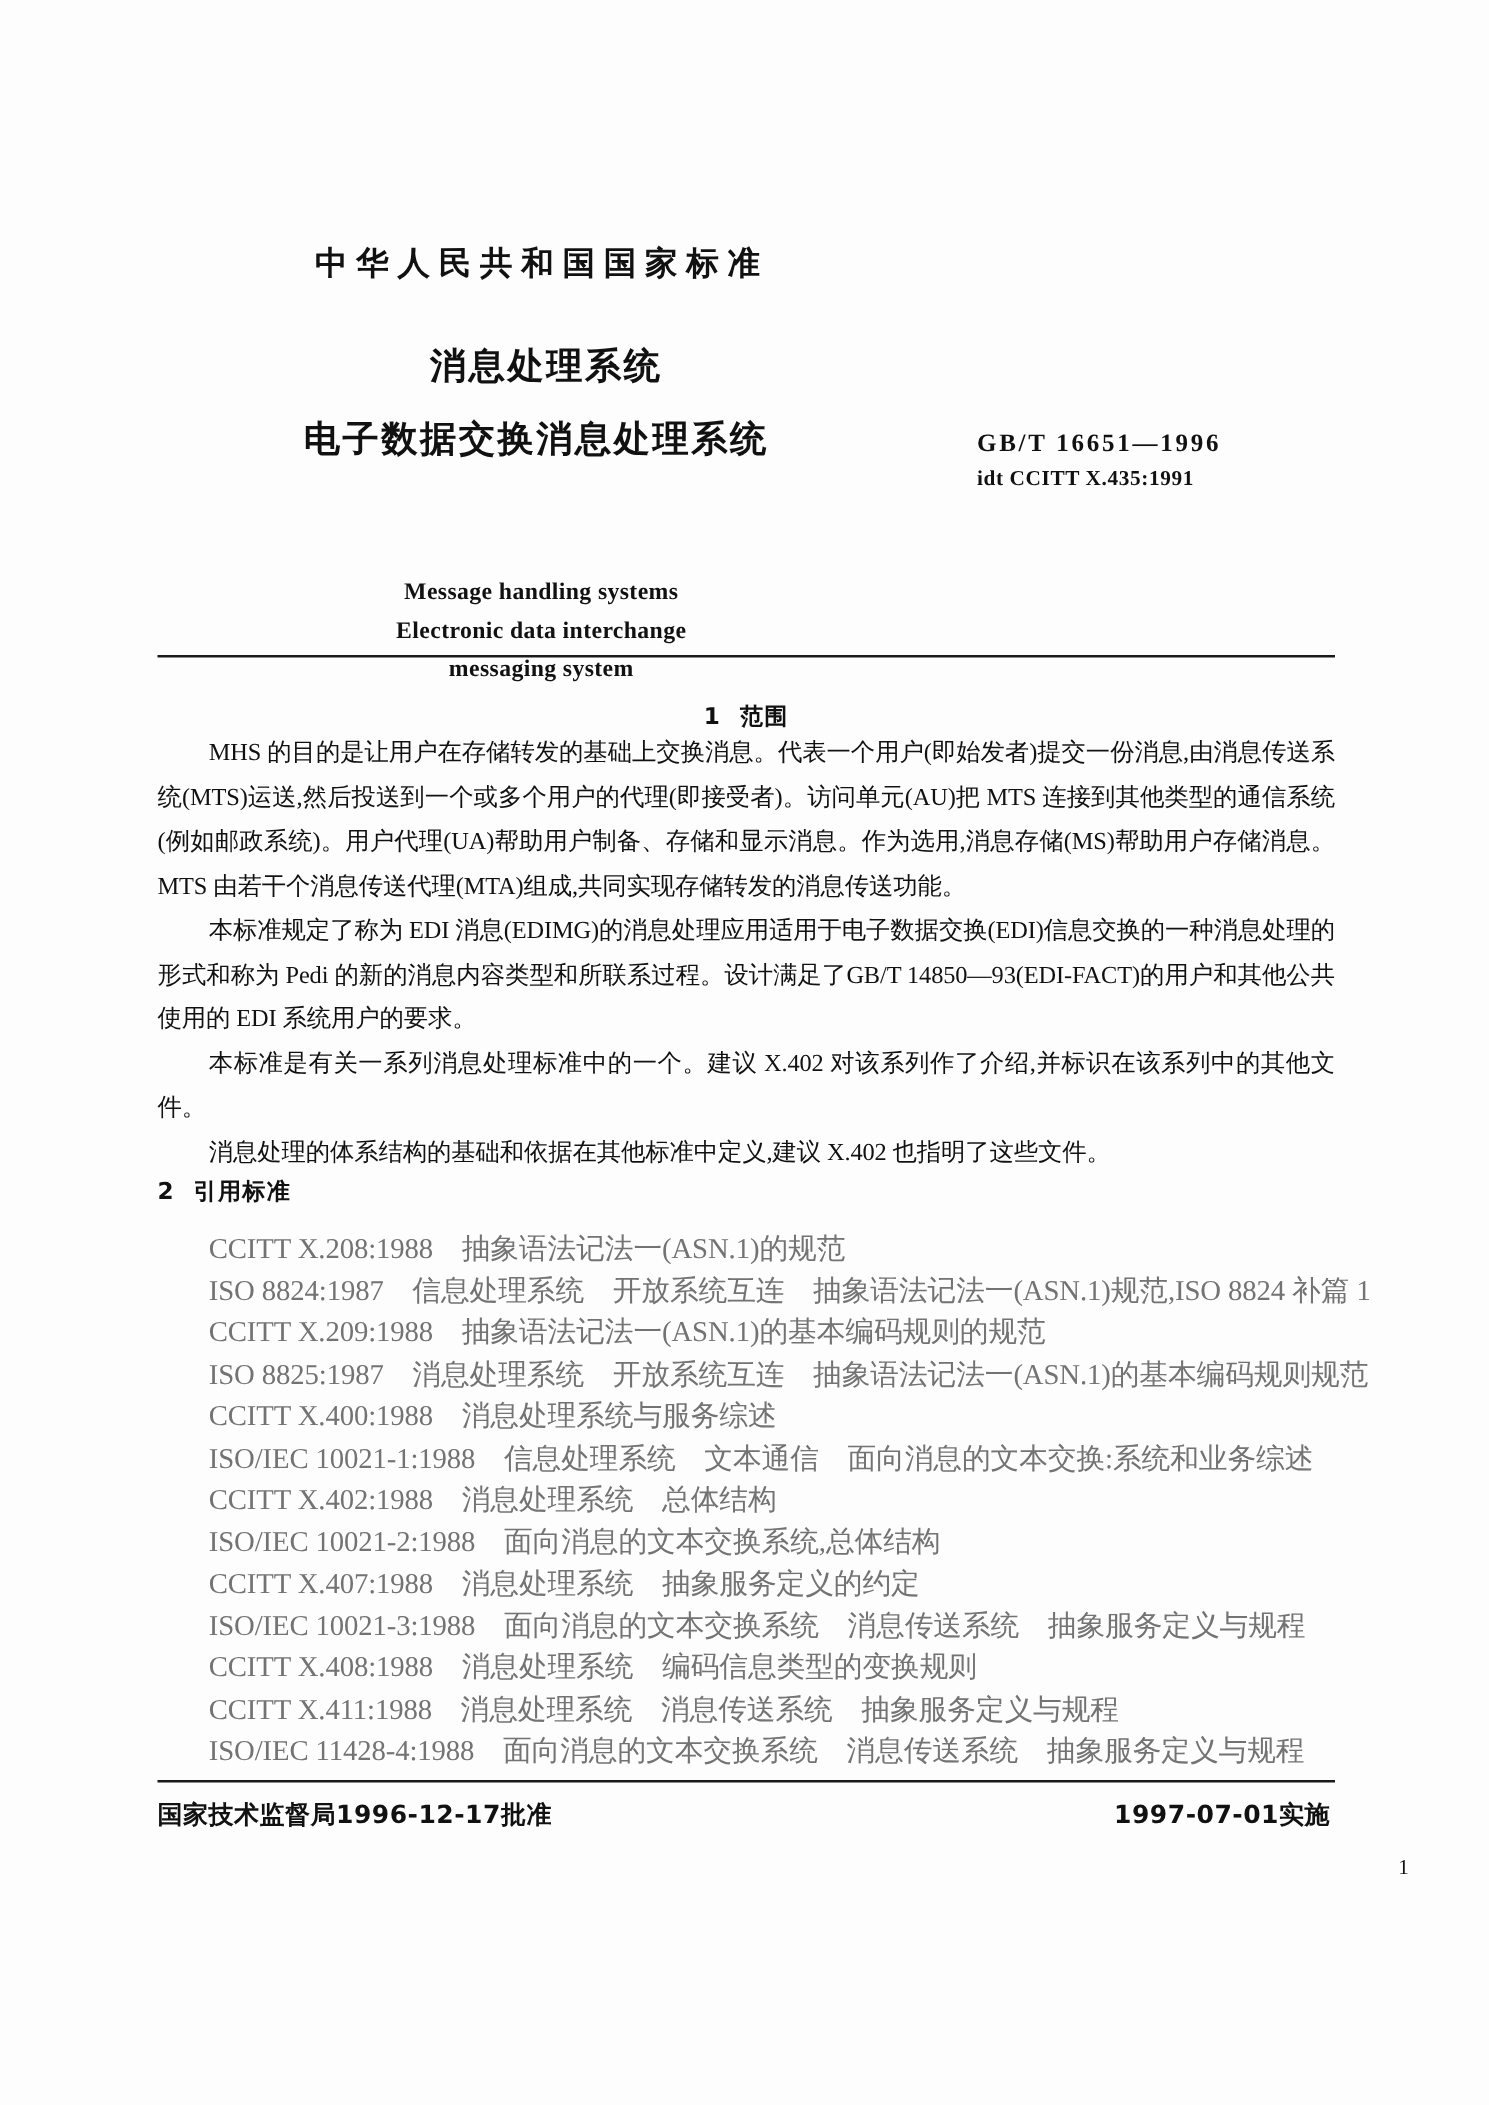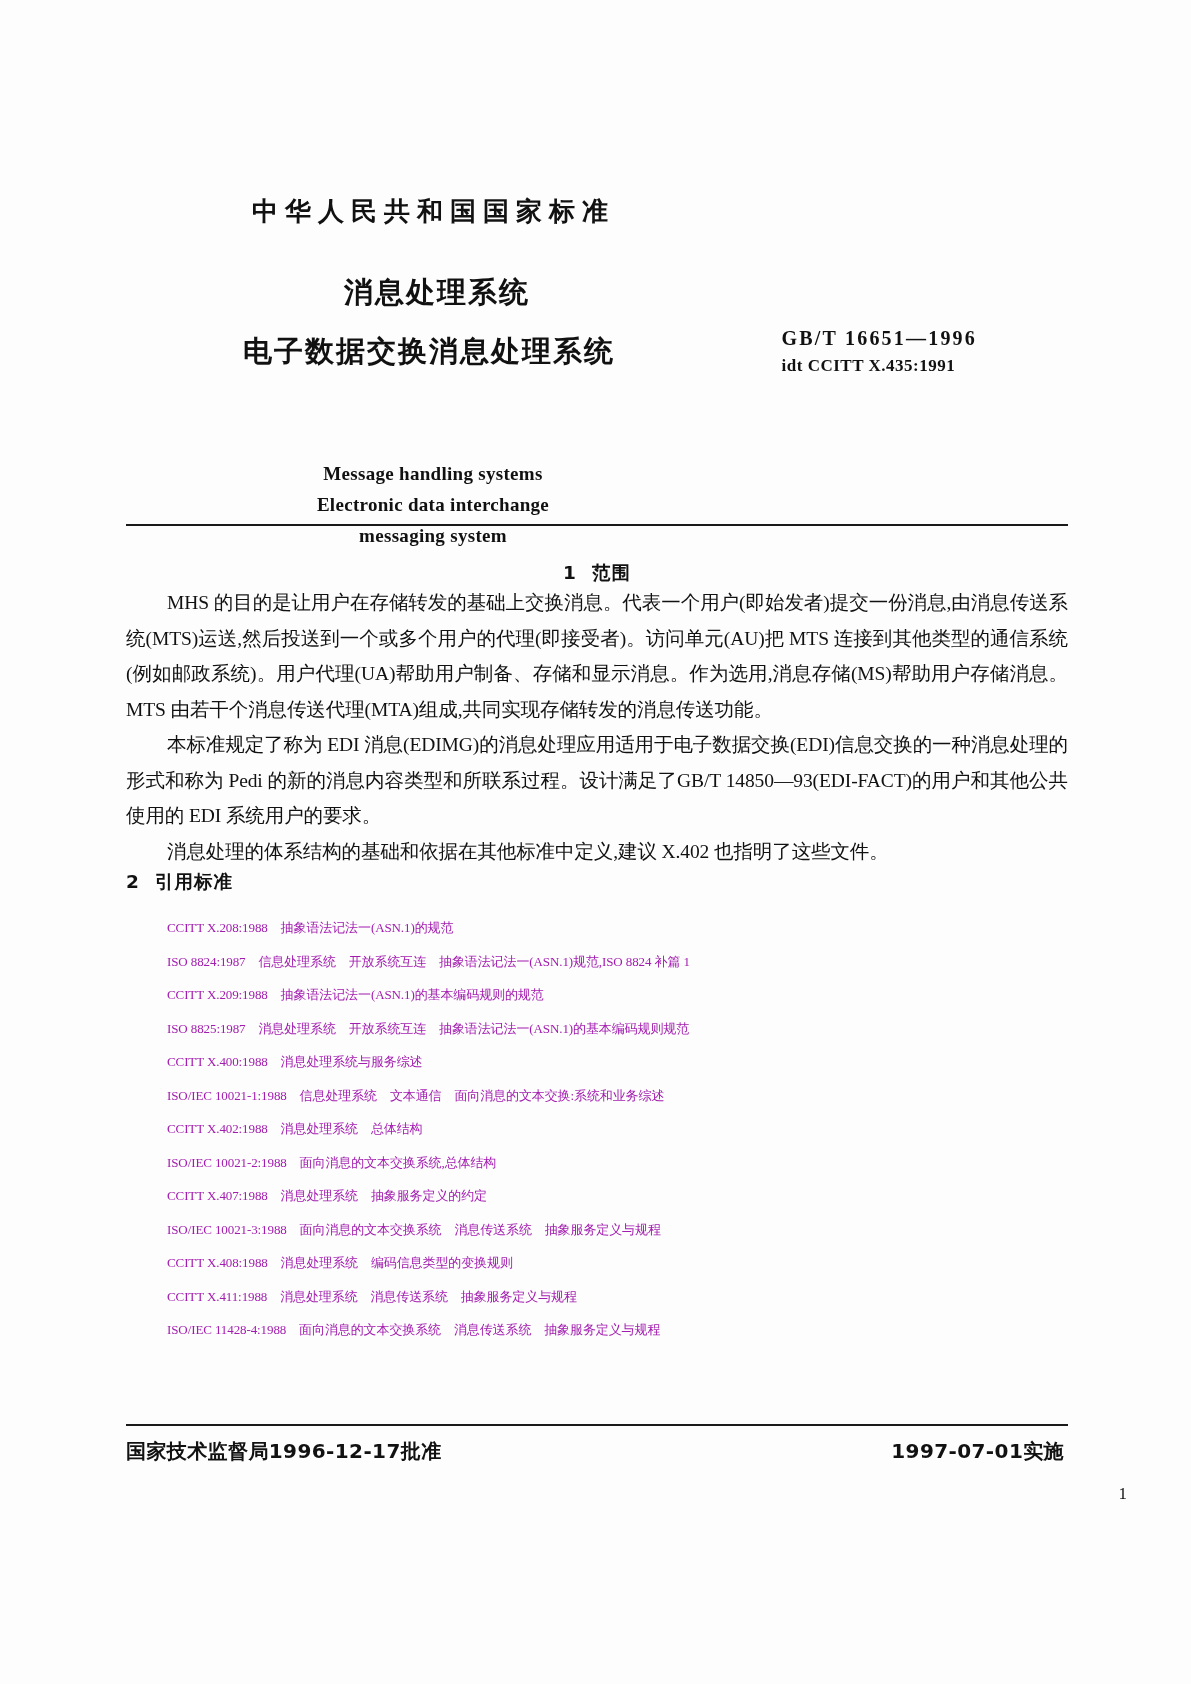--- a/index.html
+++ b/index.html
@@ -62,21 +62,21 @@
   .cn-title-2 {
     margin-left: 243px;
     margin-top: 19px;
     font-size: 29px;
     letter-spacing: 2px;
   }
 
   .std-code {
     position: absolute;
     right: 194px;
-    top: 54px;
+    top: 71px;
     text-align: left;
     font-family: "Liberation Serif", serif;
     color: #111;
   }
   .std-code .line1 {
     font-size: 20px;
     font-weight: bold;
     letter-spacing: 2.2px;
     white-space: nowrap;
   }
@@ -147,23 +147,23 @@
   .para-first { margin-top: 20px; }
 
   ul.reflist {
     list-style: none;
     margin: 0;
     padding: 0;
     margin-top: 17px;
   }
   ul.reflist li {
     font-family: "Liberation Serif", "DejaVu Serif", serif;
-    font-size: 13px;
+    font-size: 23px;
     line-height: 33.5px;
-    color: #a21caf;
+    color: #737373;
     margin-left: 41px;
     white-space: nowrap;
     letter-spacing: -0.1px;
   }
 
   
   .rule-bottom {
     position: absolute;
     left: 126px;
     top: 1424px;
@@ -238,20 +238,21 @@
   <div class="rule-top"></div>
 
   <div class="content">
 
     <h2 class="section sec1-title">
       <span class="sec-num">1</span><span>范围</span>
     </h2>
 
     <p class="para">MHS 的目的是让用户在存储转发的基础上交换消息。代表一个用户(即始发者)提交一份消息,由消息传送系统(MTS)运送,然后投送到一个或多个用户的代理(即接受者)。访问单元(AU)把 MTS 连接到其他类型的通信系统(例如邮政系统)。用户代理(UA)帮助用户制备、存储和显示消息。作为选用,消息存储(MS)帮助用户存储消息。MTS 由若干个消息传送代理(MTA)组成,共同实现存储转发的消息传送功能。</p>
     <p class="para">本标准规定了称为 EDI 消息(EDIMG)的消息处理应用适用于电子数据交换(EDI)信息交换的一种消息处理的形式和称为 Pedi 的新的消息内容类型和所联系过程。设计满足了GB/T 14850—93(EDI-FACT)的用户和其他公共使用的 EDI 系统用户的要求。</p>
+    <p class="para">本标准是有关一系列消息处理标准中的一个。建议 X.402 对该系列作了介绍,并标识在该系列中的其他文件。</p>
     <p class="para">消息处理的体系结构的基础和依据在其他标准中定义,建议 X.402 也指明了这些文件。</p>
 
     <h2 class="section sec2-title">
       <span class="sec-num">2</span><span>引用标准</span>
     </h2>
 
     <ul class="reflist">
       <li>CCITT X.208:1988　抽象语法记法一(ASN.1)的规范</li>
       <li>ISO 8824:1987　信息处理系统　开放系统互连　抽象语法记法一(ASN.1)规范,ISO 8824 补篇 1</li>
       <li>CCITT X.209:1988　抽象语法记法一(ASN.1)的基本编码规则的规范</li>

